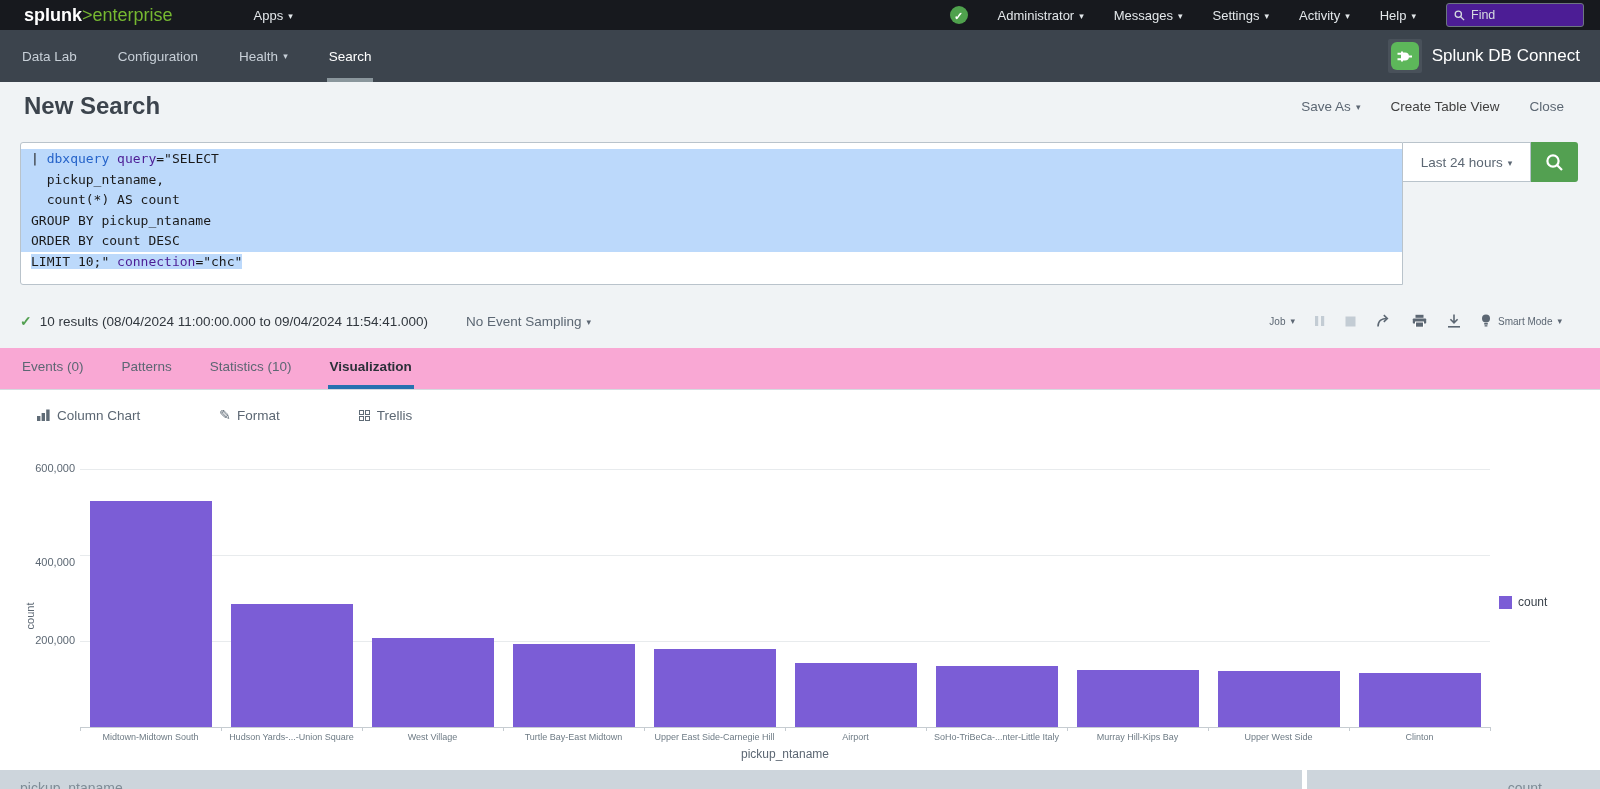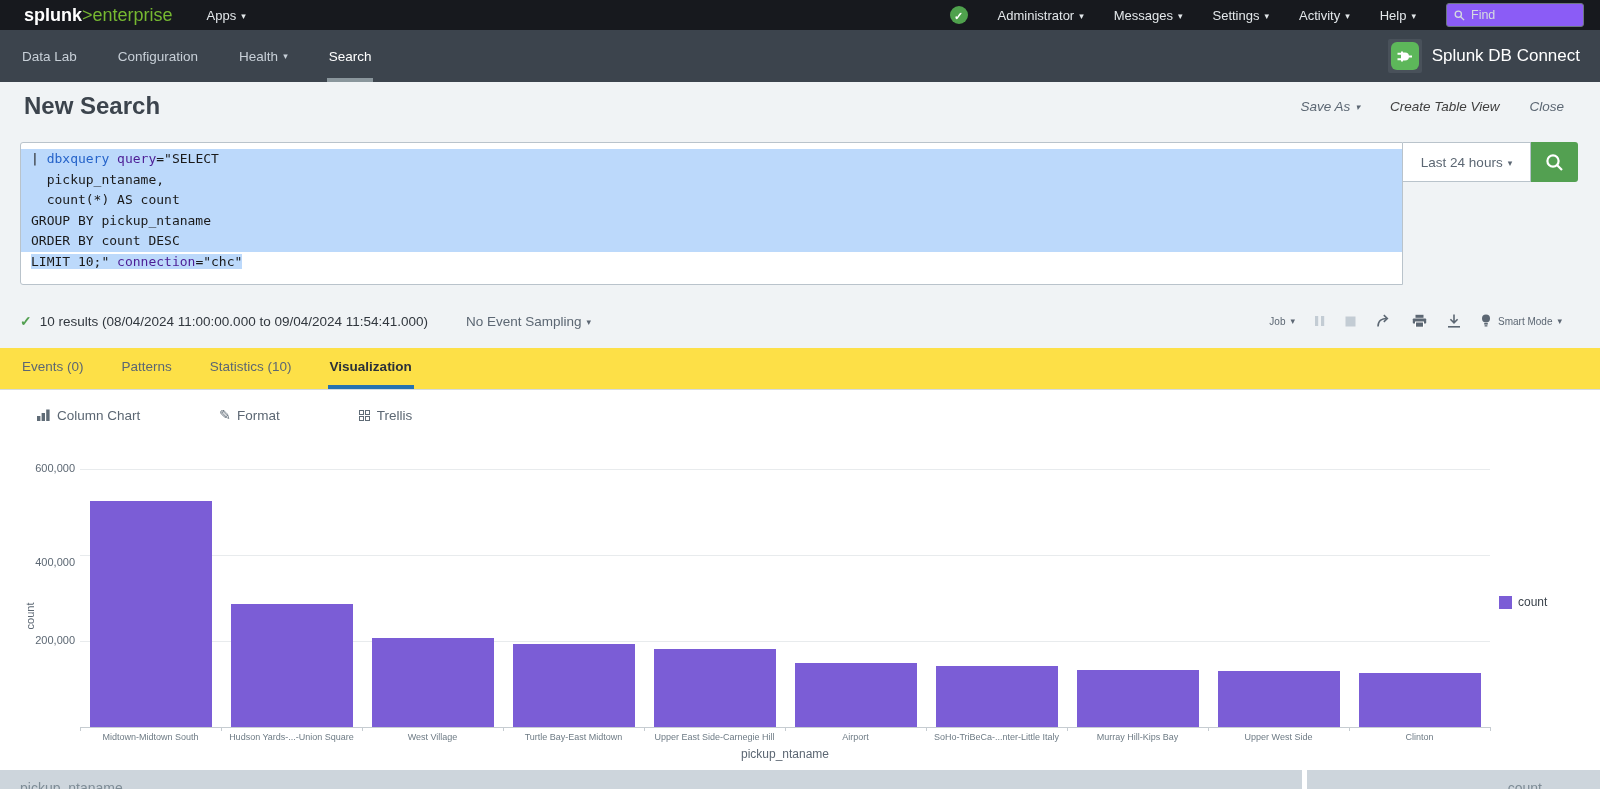--- a/index.html
+++ b/index.html
@@ -5,45 +5,45 @@
   html,body{margin:0;padding:0;}
   body{width:1600px;height:789px;overflow:hidden;font-family:"Liberation Sans",sans-serif;background:#fff;}
   .page{position:relative;width:1600px;height:789px;overflow:hidden;}
 
   
   .topbar{position:absolute;top:0;left:0;width:100%;height:30px;background:#17191e;display:flex;align-items:center;justify-content:space-between;box-sizing:border-box;padding:0 16px 0 24px;}
   .tb-left,.tb-right{display:flex;align-items:center;}
   .logo{font-size:18px;letter-spacing:0;margin-right:34px;cursor:pointer;}
   .logo-splunk{color:#fff;font-weight:bold;}
   .logo-rest{color:#76b831;font-weight:normal;}
-  .tb-item{color:#e3e7ea;font-size:13px;margin-right:30px;cursor:pointer;white-space:nowrap;}
+  .tb-item{color:#e3e7ea;font-size:13px;margin-right:30px;cursor:pointer;white-space:nowrap;margin-left:47px;}
   .tb-right .tb-item{margin-right:0;margin-left:30px;}
   .caret::after{content:"▾";font-size:9px;margin-left:5px;vertical-align:1px;}
   .status-circle{width:18px;height:18px;border-radius:50%;background:#4fa14d;display:flex;align-items:center;justify-content:center;}
   .status-circle .check::after{content:"✓";color:#fff;font-size:11px;font-weight:bold;}
-  .findbox{margin-left:30px;width:122px;height:22px;border:1px solid #6d7780;border-radius:3px;background:#8b5cf6;display:flex;align-items:center;padding:0 7px;}
+  .findbox{margin-left:30px;width:122px;height:22px;border:1px solid #6d7780;border-radius:3px;background:#4c1d95;display:flex;align-items:center;padding:0 7px;}
   .findbox svg{margin-right:6px;}
   .find-ph{color:#d6dce0;font-size:12.5px;}
 
   
   .appbar{position:absolute;top:30px;left:0;width:100%;height:52px;background:#3c444d;display:flex;align-items:center;justify-content:space-between;box-sizing:border-box;padding:0 20px;}
   .ab-left{display:flex;align-items:center;height:100%;}
   .ab-item{color:#c8d0d8;font-size:13.5px;margin-right:37px;cursor:pointer;height:100%;display:flex;align-items:center;box-sizing:border-box;padding:0 2px;border-bottom:4px solid transparent;border-top:4px solid transparent;}
   .ab-item.active{color:#fff;border-bottom-color:#8a969c;}
   .ab-right{display:flex;align-items:center;}
   .app-icon-tile{width:34px;height:34px;background:#49515a;border-radius:2px;display:flex;align-items:center;justify-content:center;margin-right:10px;}
   .app-icon-green{width:28px;height:28px;background:#5db75a;border-radius:6px;display:flex;align-items:center;justify-content:center;}
   .app-title{color:#fff;font-size:17px;}
 
   
   .graysec{position:absolute;top:82px;left:0;width:100%;height:266px;background:#f0f3f5;}
   .search-header{position:absolute;top:10px;left:24px;right:36px;display:flex;align-items:center;justify-content:space-between;}
   .page-title{font-size:24px;font-weight:700;color:#3c444d;}
   .sh-actions{display:flex;align-items:center;}
-  .sh-action{font-size:13.5px;color:#5c6773;margin-left:30px;cursor:pointer;white-space:nowrap;font-style:italic;}
+  .sh-action{font-size:13.5px;color:#5c6773;margin-left:30px;cursor:pointer;white-space:nowrap;}
   .sh-action.disabled{color:#404040;cursor:default;}
 
   .search-row{position:absolute;top:60px;left:20px;right:22px;display:flex;align-items:flex-start;}
   .query-box{flex:1;min-height:143px;background:#fff;border:1px solid #b9c3cb;border-radius:3px 0 0 3px;padding:6px 0 7px 0;box-sizing:border-box;cursor:text;}
   .qline{font-family:"DejaVu Sans Mono",monospace;font-size:13px;line-height:20.5px;padding-left:10px;white-space:pre;color:#1a1a1a;}
   .qline.sel-full{background:#bcd9fb;}
   .sel-text{background:#bcd9fb;}
   .tok-plain{color:#1a1a1a;}
   .tok-cmd{color:#2563c9;}
   .tok-arg{color:#4c1d95;}
@@ -55,21 +55,21 @@
   .ok-check::after{content:"✓";color:#53a051;font-size:14px;font-weight:bold;}
   .result-status{font-size:13.5px;color:#31373e;margin-left:8px;white-space:nowrap;}
   .sampling{font-size:13.5px;color:#5c6773;margin-left:38px;cursor:pointer;white-space:nowrap;}
   .rr-right{display:flex;align-items:center;}
   .rr-item{font-size:10px;color:#5c6773;margin-left:20px;cursor:pointer;display:flex;align-items:center;white-space:nowrap;}
   .rr-icon{margin-left:20px;display:flex;align-items:center;cursor:pointer;}
   .rr-icon.disabled{cursor:default;}
   .bulb{margin-right:7px;display:flex;}
 
   
-  .tabsrow{position:absolute;top:348px;left:0;width:100%;height:42px;background:#fde047;border-bottom:1px solid #d4dbe0;display:flex;align-items:stretch;box-sizing:border-box;padding-left:20px;}
+  .tabsrow{position:absolute;top:348px;left:0;width:100%;height:42px;background:#f9a8d4;border-bottom:1px solid #d4dbe0;display:flex;align-items:stretch;box-sizing:border-box;padding-left:20px;}
   .tab{display:flex;align-items:center;margin-right:34px;font-size:13.5px;color:#5c6773;cursor:pointer;border-bottom:4px solid transparent;box-sizing:border-box;padding:0 2px;}
   .tab.active{color:#2b3139;font-weight:700;border-bottom-color:#2672b0;}
 
   
   .vizrow{position:absolute;top:390px;left:0;width:100%;height:50px;background:#fff;display:flex;align-items:center;box-sizing:border-box;padding-left:37px;gap:41px;}
   .viz-btn{display:flex;align-items:center;margin-right:38px;font-size:13.5px;color:#5c6773;cursor:pointer;white-space:nowrap;}
   .viz-btn .vicon{margin-right:7px;display:flex;align-items:center;}
   .pencil{font-family:"DejaVu Sans",sans-serif;font-size:14px;color:#5f6b76;margin-right:6px;}
 
   

